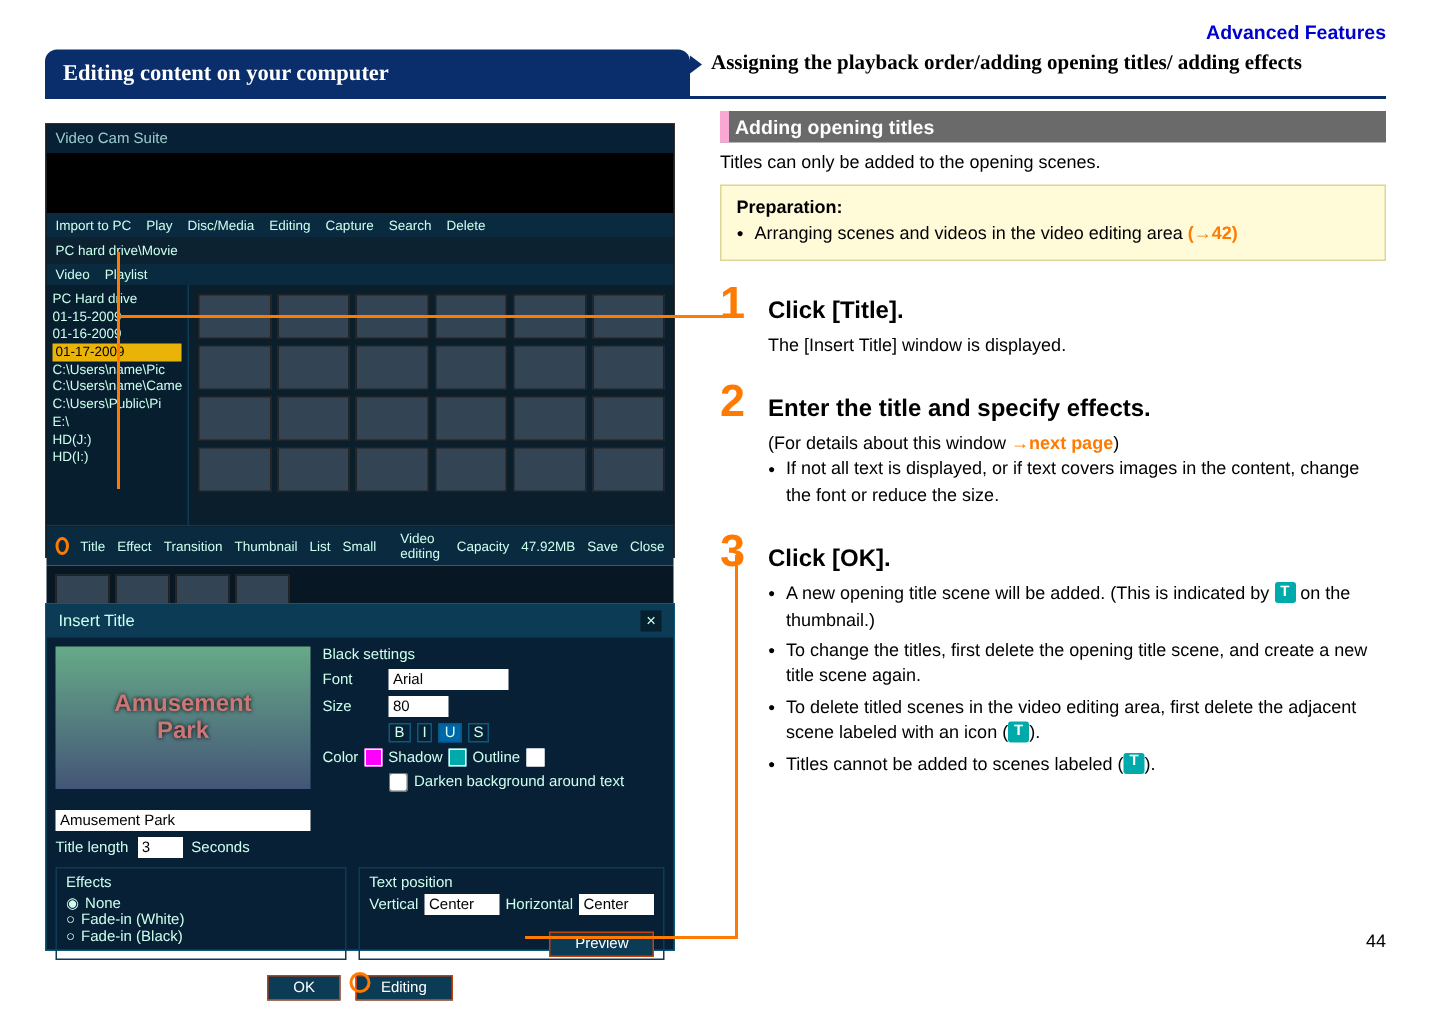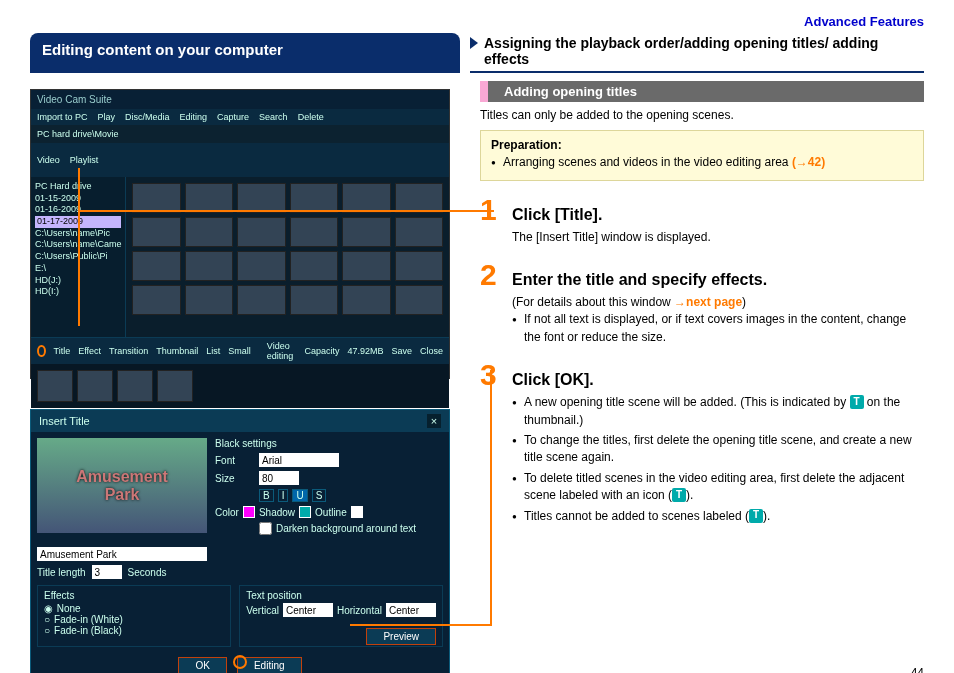--- a/index.html
+++ b/index.html
@@ -16,21 +16,21 @@
     padding: 14px 30px 10px 30px;
     position: relative;
   }
   .adv-feat {
     text-align: right;
     color: #0000cc;
     font-weight: bold;
     font-size: 13px;
     margin-bottom: 4px;
   }
-  .header-row { display: flex; gap: 10px; }
+  .header-row { display: flex; gap: 0; font-family: Liberation Serif, serif; }
   .left-head {
     flex: 0 0 430px;
     background: #0a2d6b;
     color: #fff;
     font-weight: bold;
     font-size: 15px;
     padding: 8px 12px;
     border-radius: 8px 8px 0 0;
   }
   .right-head {
@@ -54,22 +54,22 @@
     width:0;height:0;border-top:6px solid transparent;border-bottom:6px solid transparent;border-left:8px solid #0a2d6b;
   }
   .columns { display: flex; gap: 20px; margin-top: 8px; }
   .col-left { flex: 0 0 430px; }
   .col-right { flex: 1; }
   .sub-header {
     background: #6a6a6a;
     color: #fff;
     font-weight: bold;
     font-size: 13px;
-    padding: 3px 16px;
-    border-left: 8px solid #f9a8d4;
+    padding: 3px 4px;
+    border-left: 6px solid #f9a8d4;
     margin-bottom: 6px;
   }
   .intro-text { font-size: 12px; margin-bottom: 8px; }
   .prep-box {
     background: #fffbd8;
     border: 1px solid #ddd69a;
     padding: 6px 10px;
     font-size: 12px;
     margin-bottom: 14px;
     line-height: 1.4;
@@ -108,40 +108,40 @@
   .app-mock {
     width: 420px; height: 290px;
     background: #000;
     border: 1px solid #333;
     margin-top: 8px;
     position: relative;
     font-size: 9px;
     color: #cfe;
   }
   .app-title { background:#082035; padding:4px 6px; color:#9cc; font-size:10px;}
-  .app-menu { background:#0a2a40; padding:3px 6px; display:flex; gap:10px; color:#cfe;}
+  .app-menu { background:#0a2a40; padding:3px 6px; display:flex; gap:10px; color:#cfe;margin-top:40px;}
   .app-toolbar { background:#0c2230; padding:4px 6px; display:flex; gap:10px; align-items:center;}
   .app-toolbar .tb-btn { color:#cfe; }
   .app-body { display:flex; height: 160px; }
   .app-tree {
     width: 95px; background:#071e2e; padding:4px; line-height:1.3;
     border-right:1px solid #0b3b55;
   }
-  .app-tree .tree-sel { background:#c4b5fd; color:#000; padding:0 2px;}
-  .app-tabs { background:#0a2a40; padding:12px 6px; display:flex; gap:10px;}
+  .app-tree .tree-sel { background:#eab308; color:#000; padding:0 2px;}
+  .app-tabs { background:#0a2a40; padding:2px 6px; display:flex; gap:10px;}
   .app-grid { flex:1; background:#0a1e2c; padding:6px; display:grid; grid-template-columns:repeat(6,1fr); grid-auto-rows:30px; gap:4px;}
   .thumb { background:#345; border:1px solid #222; }
   .divider { height:1px; background:#0b3b55;}
   .app-bottombar { background:#0a2a40; padding:3px 6px; display:flex; gap:8px; align-items:center;}
   .app-bottombar .orange-ring { width:12px;height:12px;border:2px solid #ff7a00;border-radius:50%;}
   .app-strip { background:#071724; padding:6px; display:flex; gap:4px;}
   .app-strip .sthumb { width:36px;height:32px;background:#345;border:1px solid #222;}
   
   .dlg-mock {
-    width: 420px; height: 271px;
+    width: 420px; height: 232px;
     background:#082035;
     border:1px solid #0b5a7a;
     margin-top: 30px;
     color:#cfe;
     font-size:10px;
     position:relative;
   }
   .dlg-title { background:#0b3b55; padding:4px 8px; display:flex; justify-content:space-between; align-items:center; font-size:11px;}
   .dlg-close { width:14px;height:14px;background:#06202e;color:#cfe;display:flex;align-items:center;justify-content:center;}
   .dlg-top { display:flex; padding:6px; gap:8px;}

